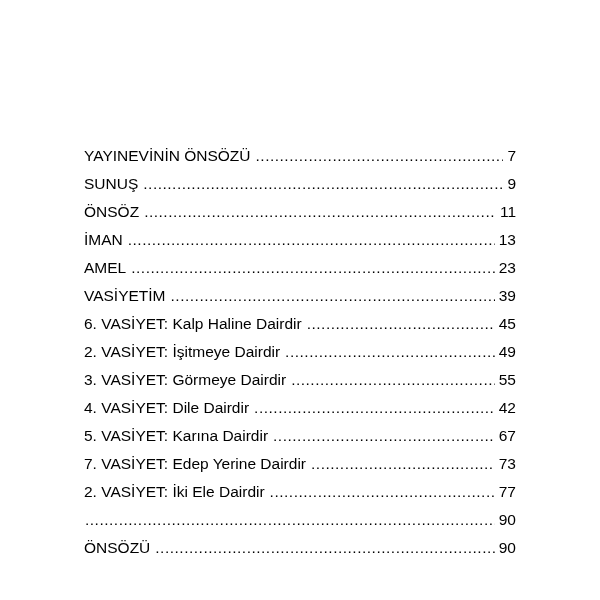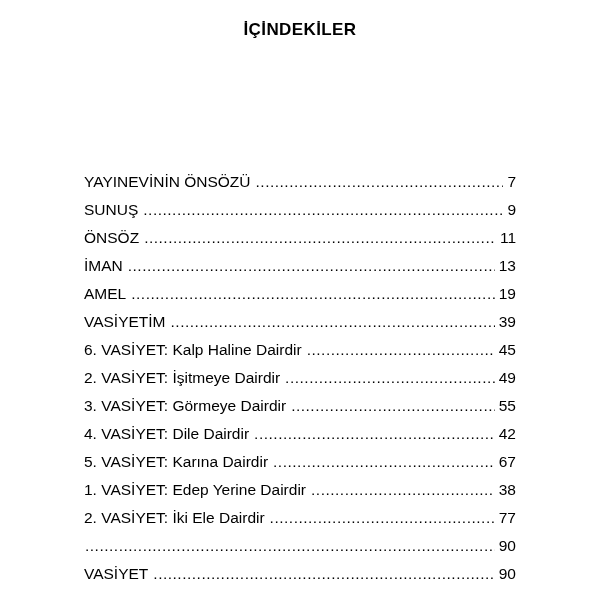--- a/index.html
+++ b/index.html
@@ -32,21 +32,21 @@
     margin: 0;
     padding: 0;
     list-style: none;
     position: absolute;
     top: 148px;
     left: 84px;
     right: 84px;
   }
   .toc-entry {
     display: flex;
-    align-items: center;
+    align-items: flex-start;
     font-size: 15.5px;
     line-height: 1;
     height: 28px;
     white-space: nowrap;
   }
   .toc-label {
     flex: 0 0 auto;
     padding-right: 4px;
   }
   .toc-dots {
@@ -62,21 +62,20 @@
     flex: 0 0 auto;
     text-align: right;
     padding-left: 3px;
   }
 </style>
 </head>
 <body>
 
 <div class="page">
 
-  <h1 class="page-title">İÇİNDEKİLER</h1>
 
   <ul class="toc">
       <li class="toc-entry">
         <span class="toc-label">YAYINEVİNİN ÖNSÖZÜ</span>
         <span class="toc-dots">................................................................................................</span>
         <span class="toc-page">7</span>
       </li>
       <li class="toc-entry">
         <span class="toc-label">SUNUŞ</span>
         <span class="toc-dots">................................................................................................</span>
@@ -88,21 +87,21 @@
         <span class="toc-page">11</span>
       </li>
       <li class="toc-entry">
         <span class="toc-label">İMAN</span>
         <span class="toc-dots">................................................................................................</span>
         <span class="toc-page">13</span>
       </li>
       <li class="toc-entry">
         <span class="toc-label">AMEL</span>
         <span class="toc-dots">................................................................................................</span>
-        <span class="toc-page">19</span>
+        <span class="toc-page">23</span>
       </li>
       <li class="toc-entry">
         <span class="toc-label">VASİYETİM</span>
         <span class="toc-dots">................................................................................................</span>
         <span class="toc-page">39</span>
       </li>
       <li class="toc-entry">
         <span class="toc-label">6. VASİYET: Kalp Haline Dairdir</span>
         <span class="toc-dots">................................................................................................</span>
         <span class="toc-page">45</span>
@@ -121,33 +120,33 @@
         <span class="toc-label">4. VASİYET: Dile Dairdir</span>
         <span class="toc-dots">................................................................................................</span>
         <span class="toc-page">42</span>
       </li>
       <li class="toc-entry">
         <span class="toc-label">5. VASİYET: Karına Dairdir</span>
         <span class="toc-dots">................................................................................................</span>
         <span class="toc-page">67</span>
       </li>
       <li class="toc-entry">
-        <span class="toc-label">1. VASİYET: Edep Yerine Dairdir</span>
+        <span class="toc-label">7. VASİYET: Edep Yerine Dairdir</span>
         <span class="toc-dots">................................................................................................</span>
-        <span class="toc-page">38</span>
+        <span class="toc-page">73</span>
       </li>
       <li class="toc-entry">
         <span class="toc-label">2. VASİYET: İki Ele Dairdir</span>
         <span class="toc-dots">................................................................................................</span>
         <span class="toc-page">77</span>
       </li>
       <li class="toc-entry">
         <span class="toc-dots">................................................................................................</span>
         <span class="toc-page">90</span>
       </li>
       <li class="toc-entry">
-        <span class="toc-label">VASİYET</span>
+        <span class="toc-label">ÖNSÖZÜ</span>
         <span class="toc-dots">................................................................................................</span>
         <span class="toc-page">90</span>
       </li>
     </ul>
 
 </div>
 
 </body></html>

